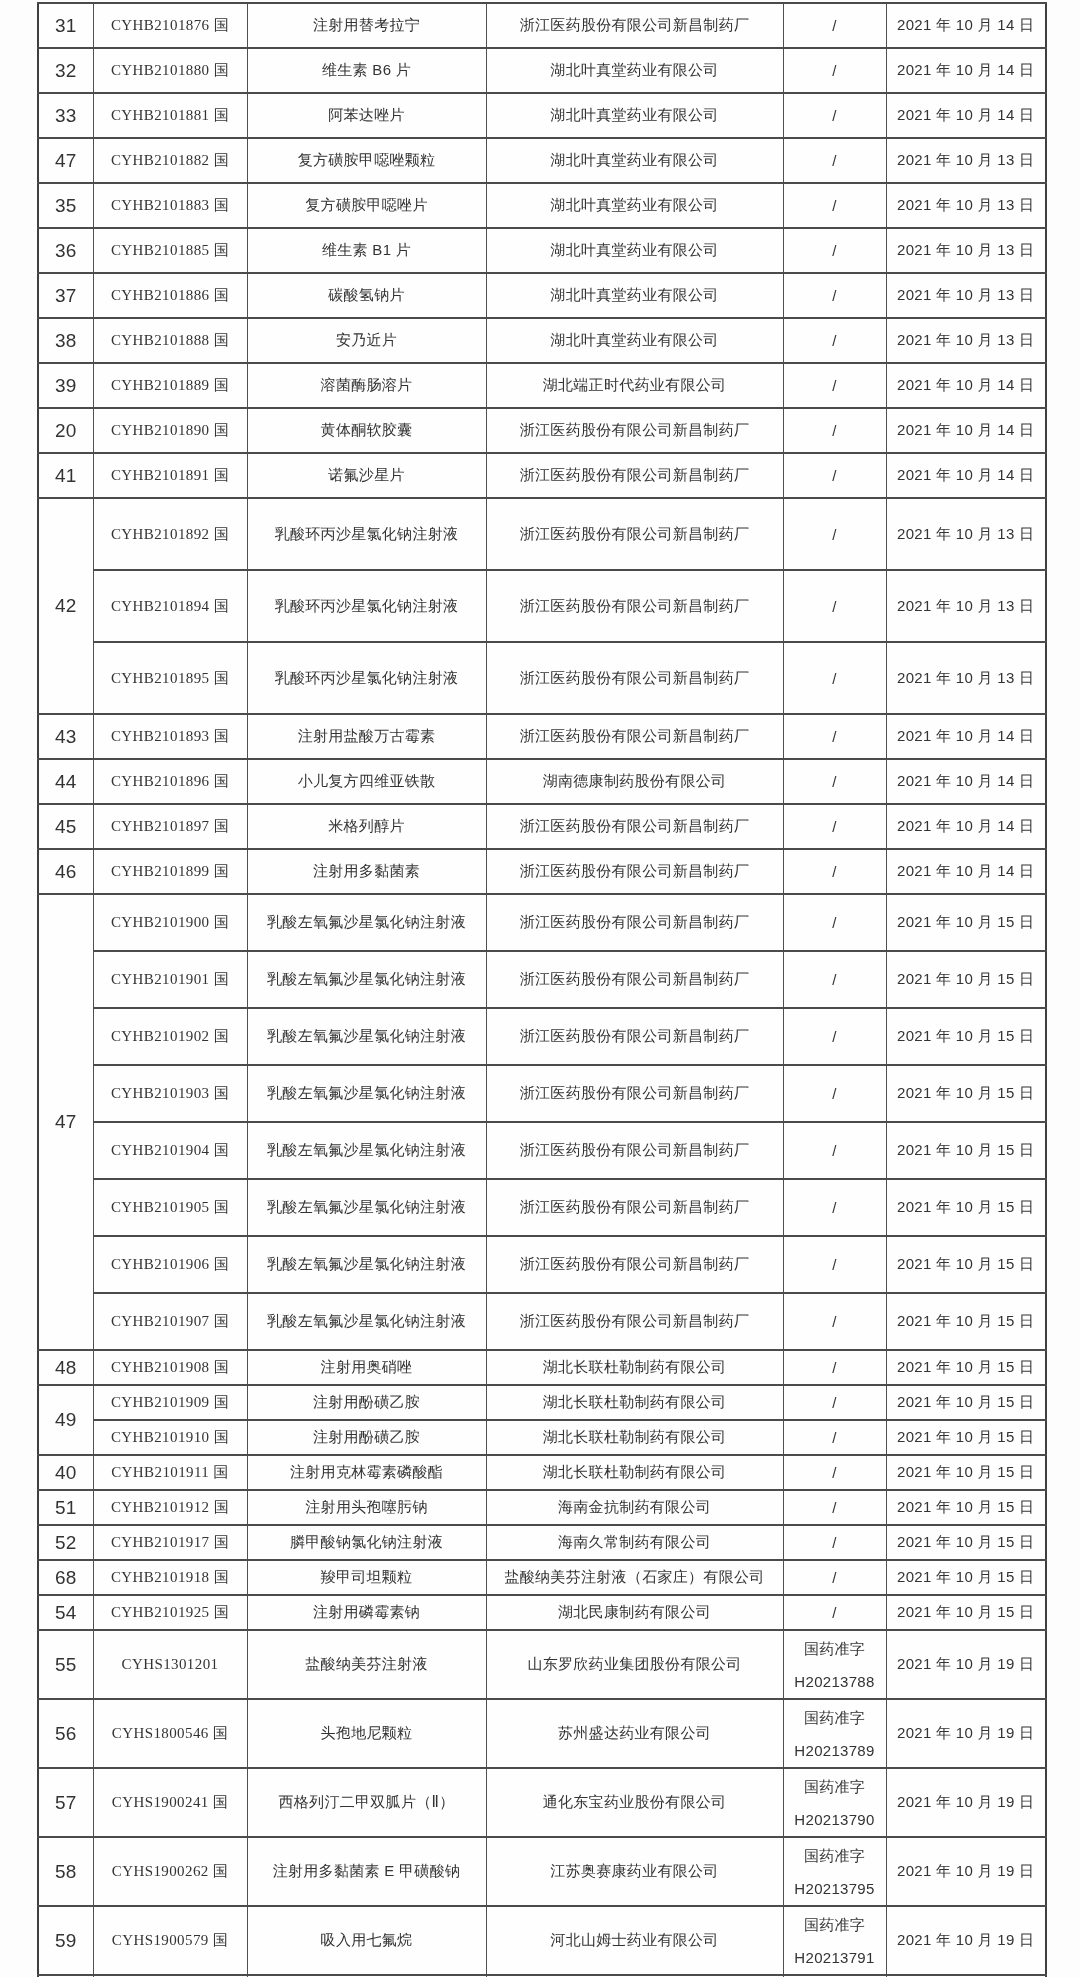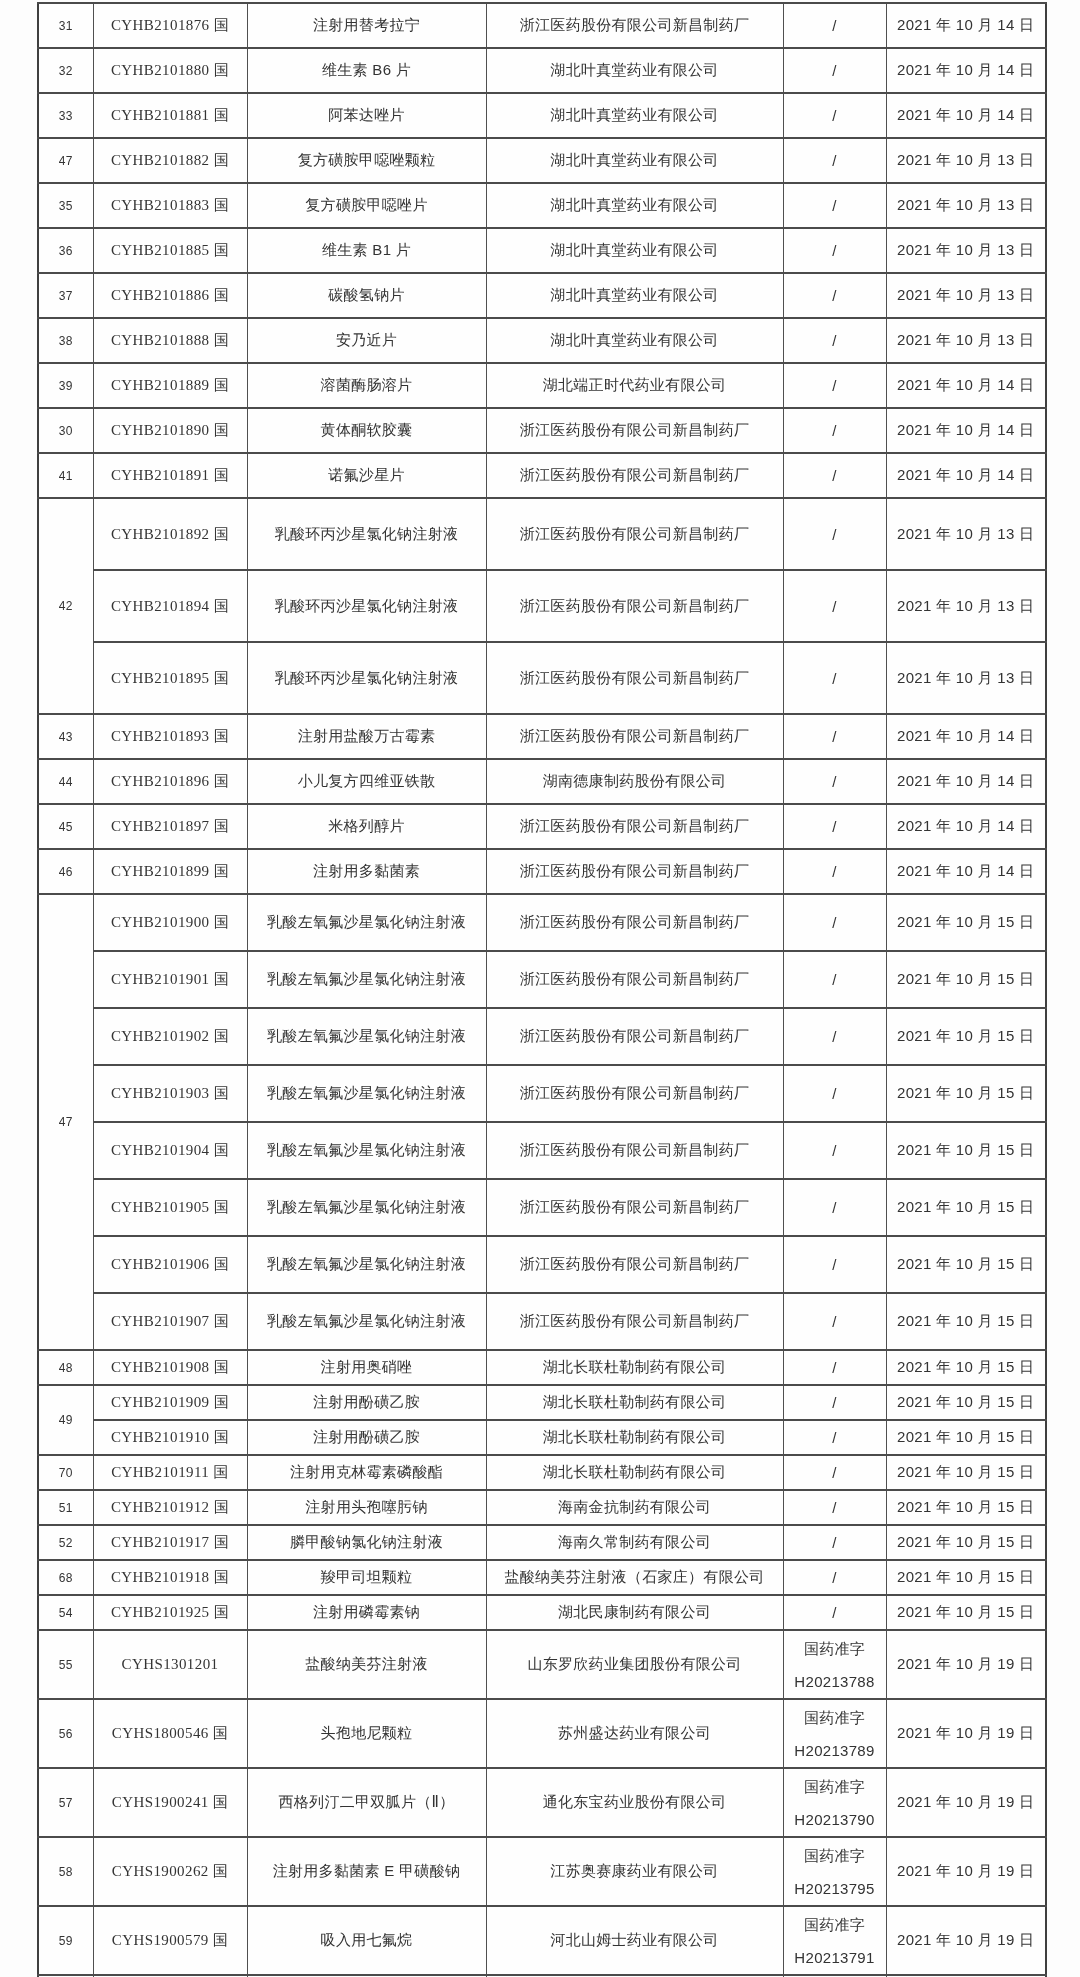--- a/index.html
+++ b/index.html
@@ -50,21 +50,21 @@
   tr.r-tall    td { height: 70px; }
   tr.r-mid     td { height: 55px; margin-left: 37px; }
   tr.r-compact td { height: 33px; }
   tr.r-big     td { height: 67px; }
 
   td.col-approval {
     white-space: pre-line;
     line-height: 2.2;
     font-size: 15px;
   }
-  td.col-no   { font-size: 12px; }
+  td.col-no   { font-size: 19px; }
   td.col-code { letter-spacing: 0.4px; font-family: Liberation Serif, serif; }
 </style>
 </head>
 <body>
 
 <div class="table-wrap">
   <table class="approval-table">
     <colgroup>
       <col class="c-no">
       <col class="c-code">
@@ -140,21 +140,21 @@
         </tr>
         <tr class="r-normal">
           <td rowspan="1" class="col-no">39</td>
           <td class="col-code">CYHB2101889 国</td>
           <td class="col-drug">溶菌酶肠溶片</td>
           <td class="col-company">湖北端正时代药业有限公司</td>
           <td class="col-approval">/</td>
           <td class="col-date">2021 年 10 月 14 日</td>
         </tr>
         <tr class="r-normal">
-          <td rowspan="1" class="col-no">30</td>
+          <td rowspan="1" class="col-no">20</td>
           <td class="col-code">CYHB2101890 国</td>
           <td class="col-drug">黄体酮软胶囊</td>
           <td class="col-company">浙江医药股份有限公司新昌制药厂</td>
           <td class="col-approval">/</td>
           <td class="col-date">2021 年 10 月 14 日</td>
         </tr>
         <tr class="r-normal">
           <td rowspan="1" class="col-no">41</td>
           <td class="col-code">CYHB2101891 国</td>
           <td class="col-drug">诺氟沙星片</td>
@@ -290,21 +290,21 @@
           <td class="col-date">2021 年 10 月 15 日</td>
         </tr>
         <tr class="r-compact">
           <td class="col-code">CYHB2101910 国</td>
           <td class="col-drug">注射用酚磺乙胺</td>
           <td class="col-company">湖北长联杜勒制药有限公司</td>
           <td class="col-approval">/</td>
           <td class="col-date">2021 年 10 月 15 日</td>
         </tr>
         <tr class="r-compact">
-          <td rowspan="1" class="col-no">70</td>
+          <td rowspan="1" class="col-no">40</td>
           <td class="col-code">CYHB2101911 国</td>
           <td class="col-drug">注射用克林霉素磷酸酯</td>
           <td class="col-company">湖北长联杜勒制药有限公司</td>
           <td class="col-approval">/</td>
           <td class="col-date">2021 年 10 月 15 日</td>
         </tr>
         <tr class="r-compact">
           <td rowspan="1" class="col-no">51</td>
           <td class="col-code">CYHB2101912 国</td>
           <td class="col-drug">注射用头孢噻肟钠</td>

